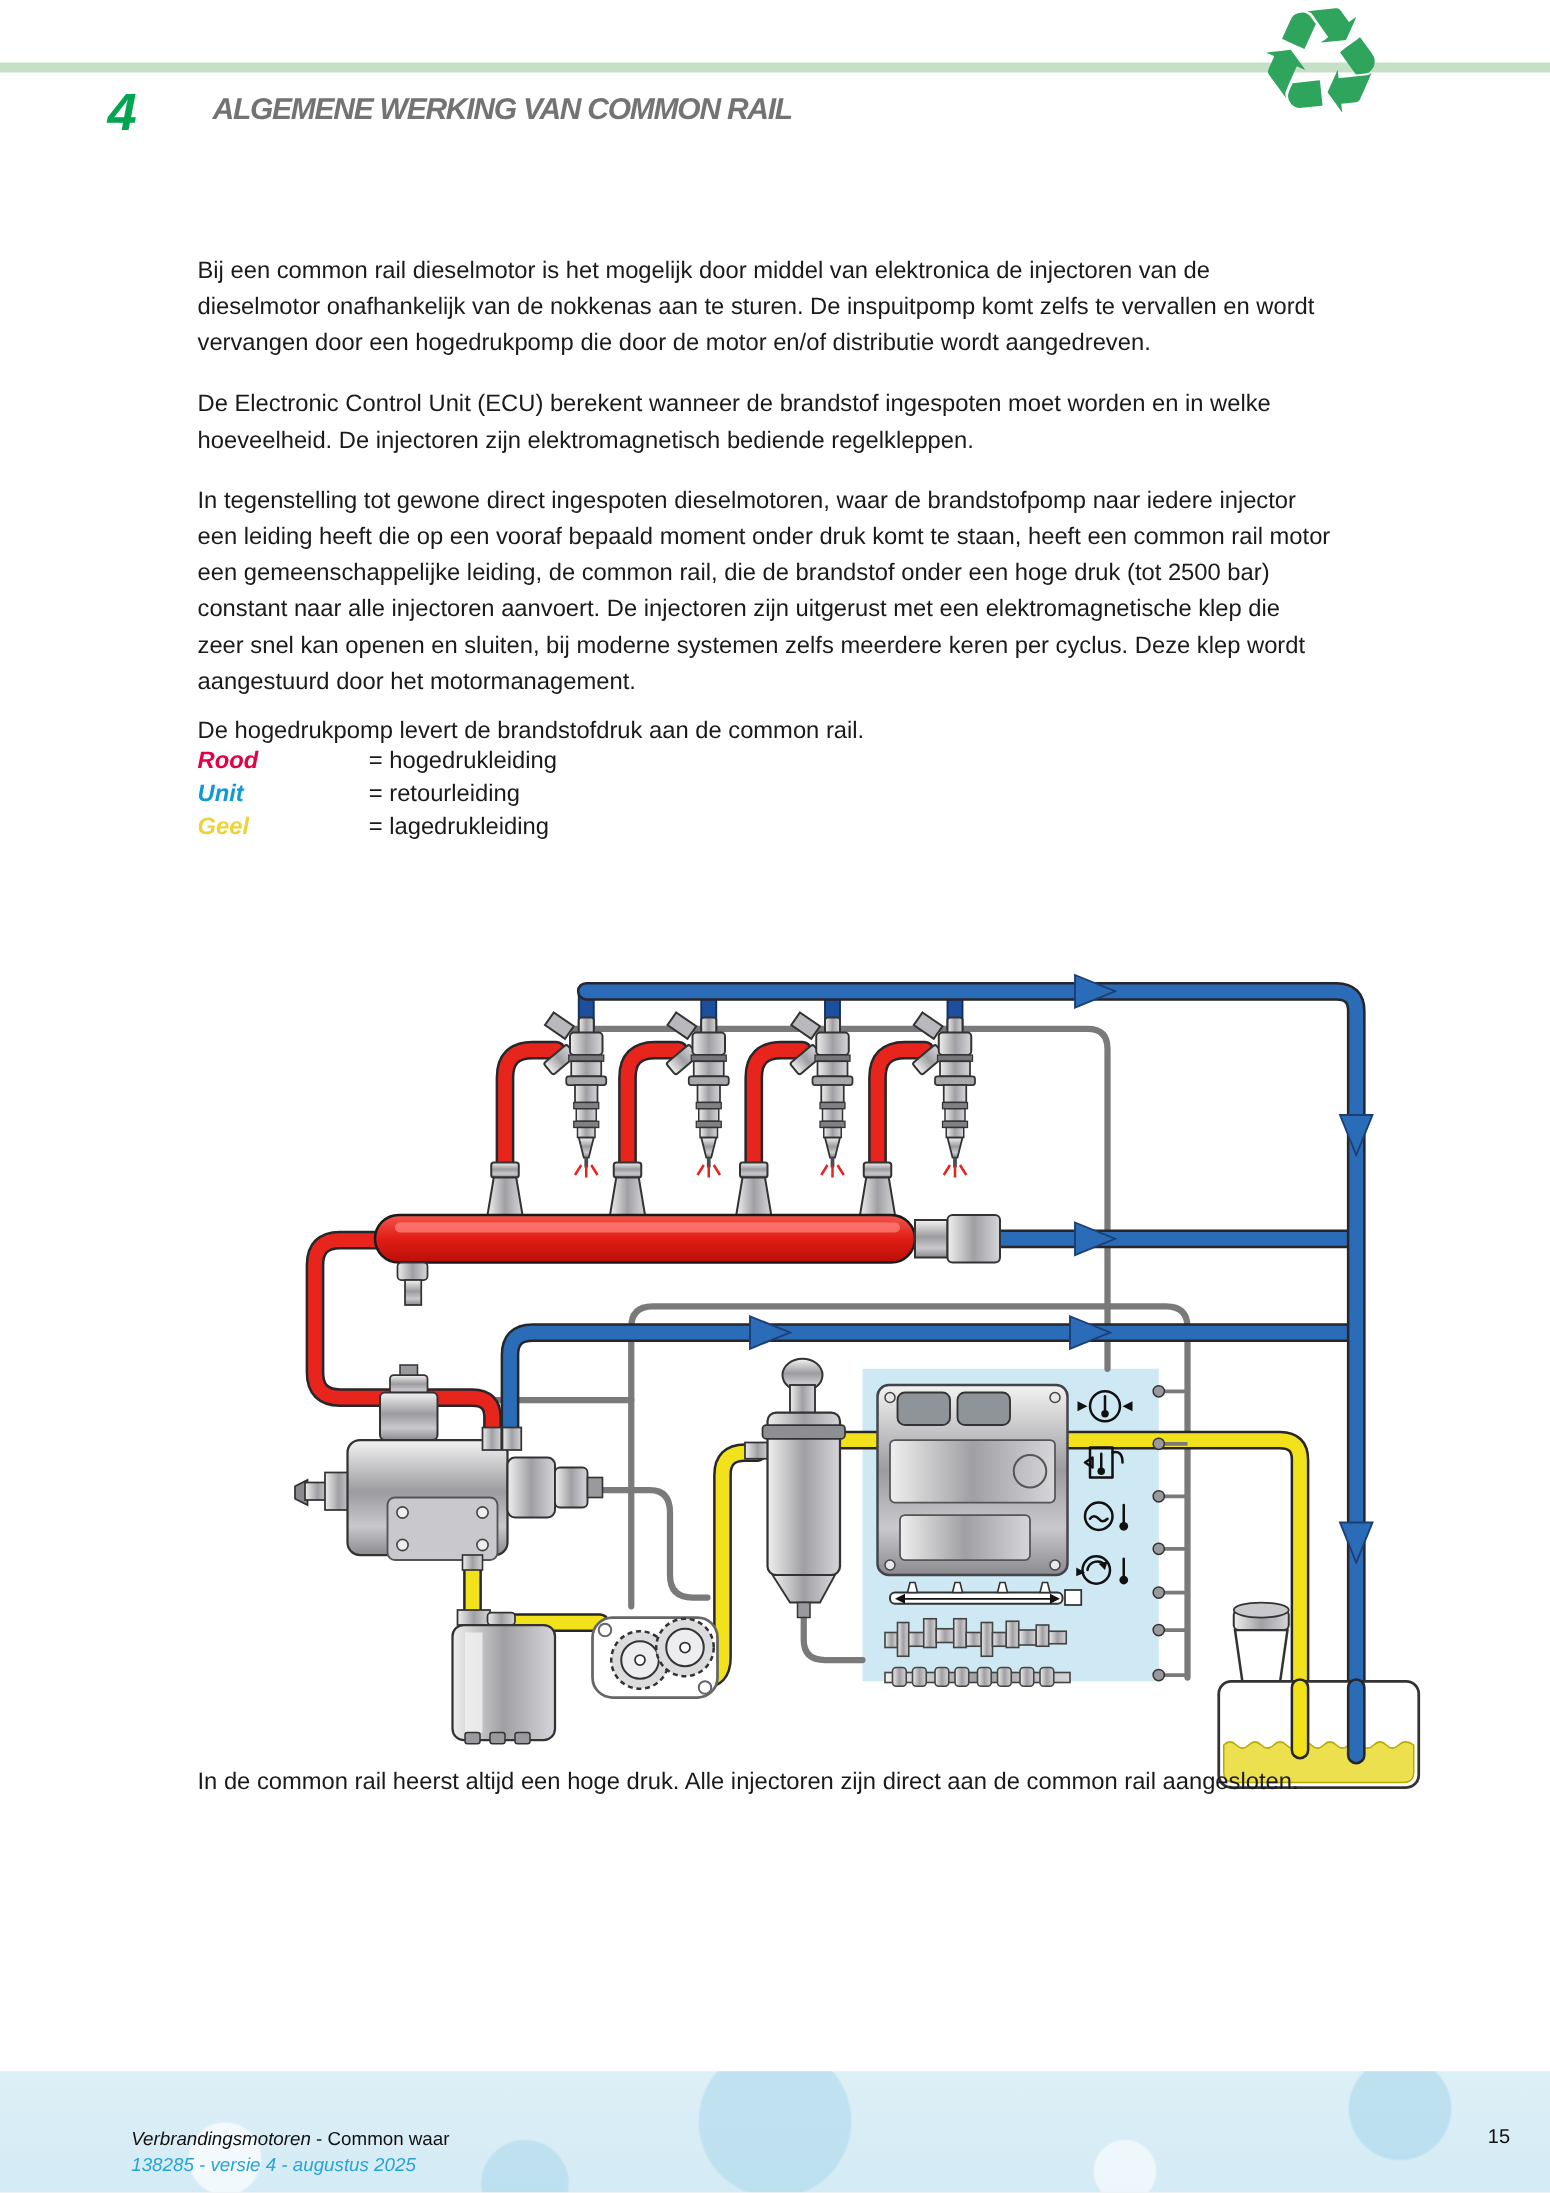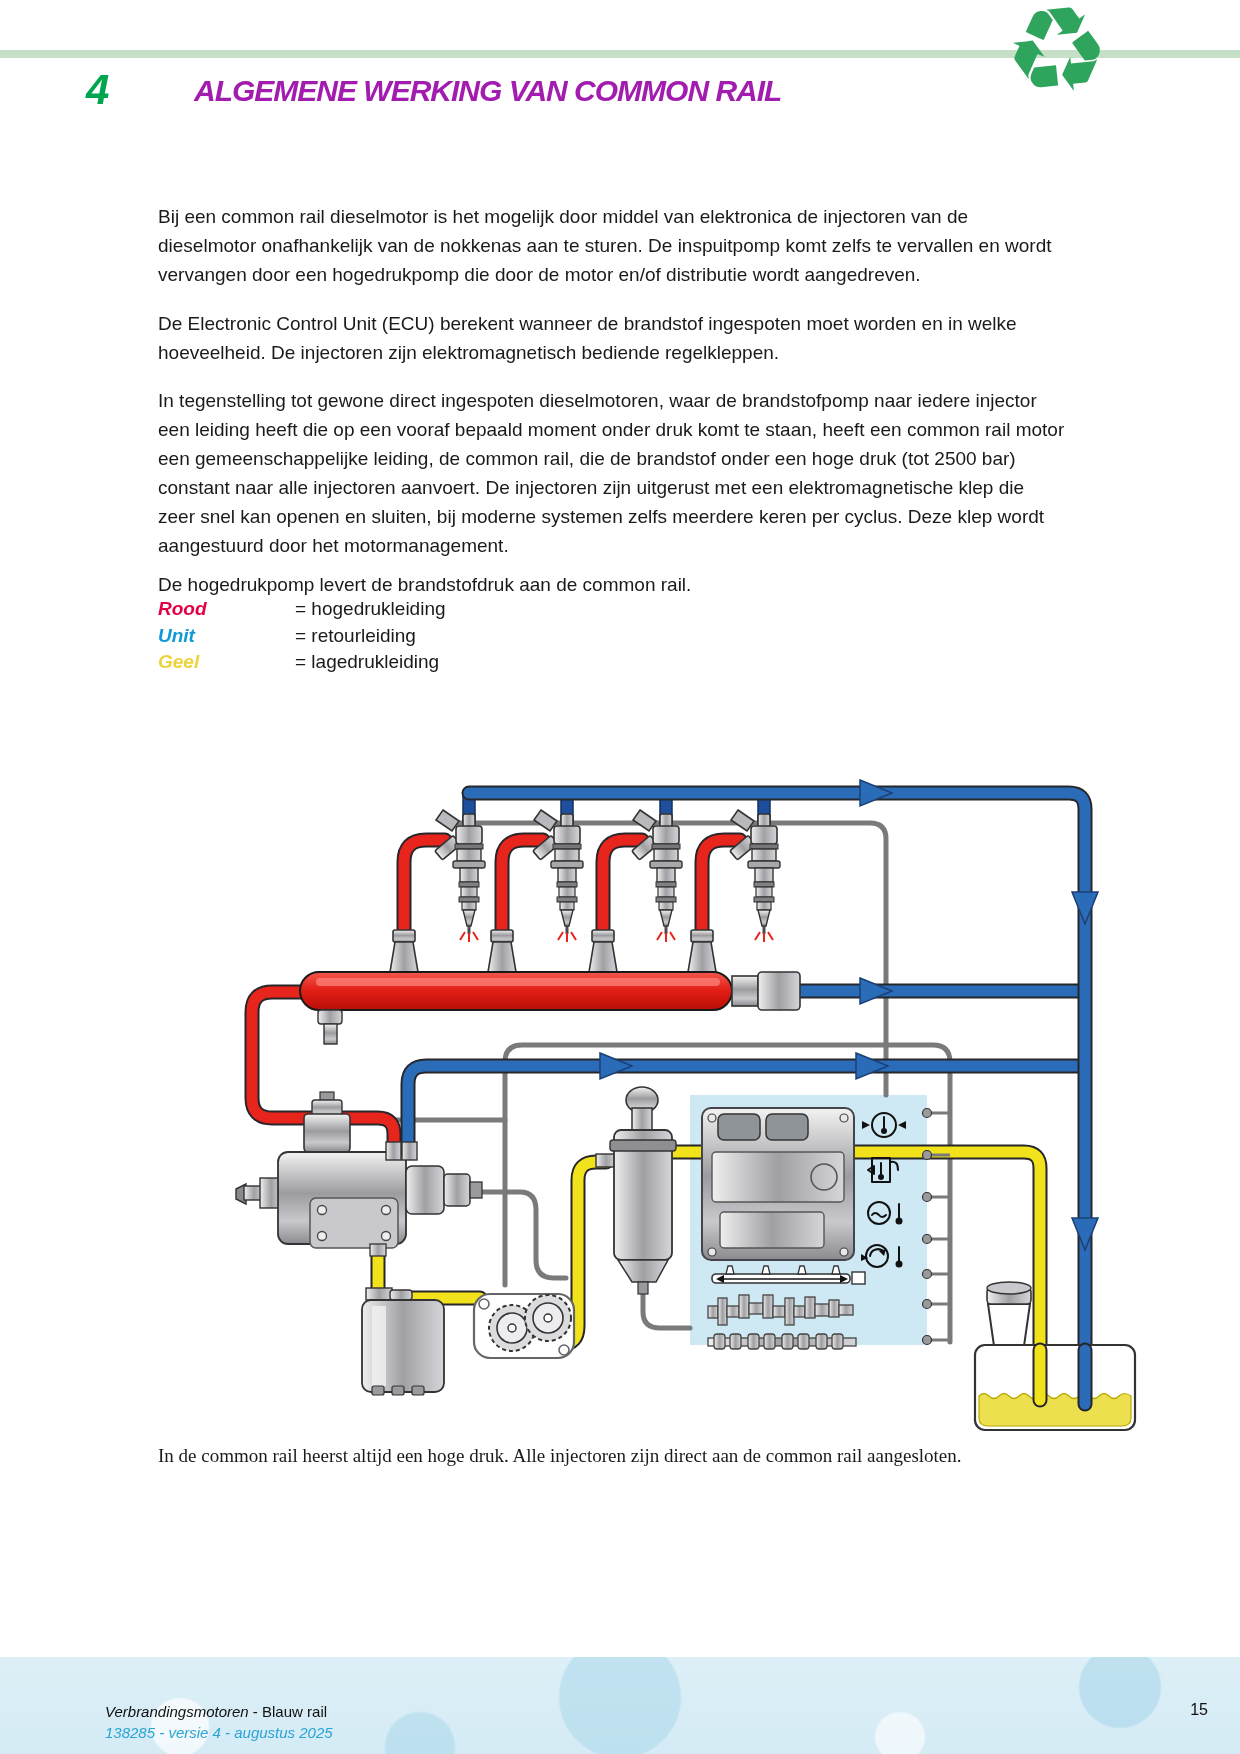--- a/index.html
+++ b/index.html
@@ -3,30 +3,30 @@
 <meta charset="utf-8">
 <style>
   html,body{margin:0;padding:0;background:#e9e9e9;}
   .page{position:relative;width:1240px;height:1754px;background:#ffffff;overflow:hidden;
         font-family:"Liberation Sans",sans-serif;color:#1a1a1a;}
   .greenbar{position:absolute;left:0;top:50px;width:1240px;height:8px;background:#c5e0c6;}
   .recycle{position:absolute;right:130px;top:-8px;font-size:118px;color:#2fa45c;line-height:1;
            transform:rotate(-6deg);}
   .chapnum{position:absolute;left:86px;top:66px;font-size:42px;font-weight:bold;font-style:italic;
            color:#00a550;letter-spacing:-2px;}
-  .title{position:absolute;left:194px;top:74px;font-size:30px;font-weight:bold;font-style:italic;
-         letter-spacing:-1px;color:#a21caf;}
+  .title{position:absolute;left:170px;top:74px;font-size:24px;font-weight:bold;font-style:italic;
+         letter-spacing:-1px;color:#737373;}
   .body-text{position:absolute;left:158px;width:908px;font-size:19px;line-height:29px;}
   .p1{top:202px;} .p2{top:309px;} .p3{top:386px;} .pump-line{top:570px;}
   .legend{position:absolute;left:158px;top:596px;font-size:19px;line-height:26.5px;}
   .legend-row{display:flex;}
   .legend-label{width:137px;font-weight:bold;font-style:italic;}
   .lr-red{color:#e30045;} .lr-blue{color:#0f99d6;} .lr-yellow:{color:#eed23c;}
   .lr-yellow{color:#eed23c;}
-  .caption{position:absolute;left:158px;top:1441px;width:908px;font-size:19px;line-height:30px;font-family:Liberation Serif, serif;}
+  .caption{position:absolute;left:158px;top:1411px;width:908px;font-size:19px;line-height:30px;}
   .diagram{position:absolute;left:220px;top:700px;width:920px;height:740px;}
   .footer{position:absolute;left:0;top:1657px;width:1240px;height:97px;
     background:
       radial-gradient(circle at 180px 70px, rgba(255,255,255,.7) 0 28px, rgba(255,255,255,0) 30px),
       radial-gradient(circle at 620px 40px, rgba(170,215,235,.55) 0 60px, rgba(170,215,235,0) 62px),
       radial-gradient(circle at 900px 80px, rgba(255,255,255,.6) 0 24px, rgba(255,255,255,0) 26px),
       radial-gradient(circle at 1120px 30px, rgba(160,210,232,.5) 0 40px, rgba(160,210,232,0) 42px),
       radial-gradient(circle at 420px 90px, rgba(160,210,232,.45) 0 34px, rgba(160,210,232,0) 36px),
       linear-gradient(#ddeff7,#d4ebf5);}
   .footer-text{position:absolute;left:105px;top:44px;font-size:15px;line-height:21px;color:#111;}
@@ -363,19 +363,19 @@
       <polygon class="arrow" points="636,353 668,366 636,379"></polygon>
       <polygon class="arrow" points="852,192 878,192 865,224"></polygon>
       <polygon class="arrow" points="852,518 878,518 865,550"></polygon>
     </g>
   </svg>
 
   <p class="caption" style="margin:0">In de common rail heerst altijd een hoge druk. Alle injectoren zijn direct aan de common rail aangesloten.</p>
 
   <div class="footer">
     <div class="footer-text">
-      <div><span class="em">Verbrandingsmotoren</span><span> - Blauw rail</span></div>
+      <div><span class="em">Verbrandingsmotoren</span><span> - Common waar</span></div>
       <div class="footer-edition">138285 - versie 4 - augustus 2025</div>
     </div>
     <div class="pagenum">15</div>
   </div>
 
 </div>
 
 </body></html>

